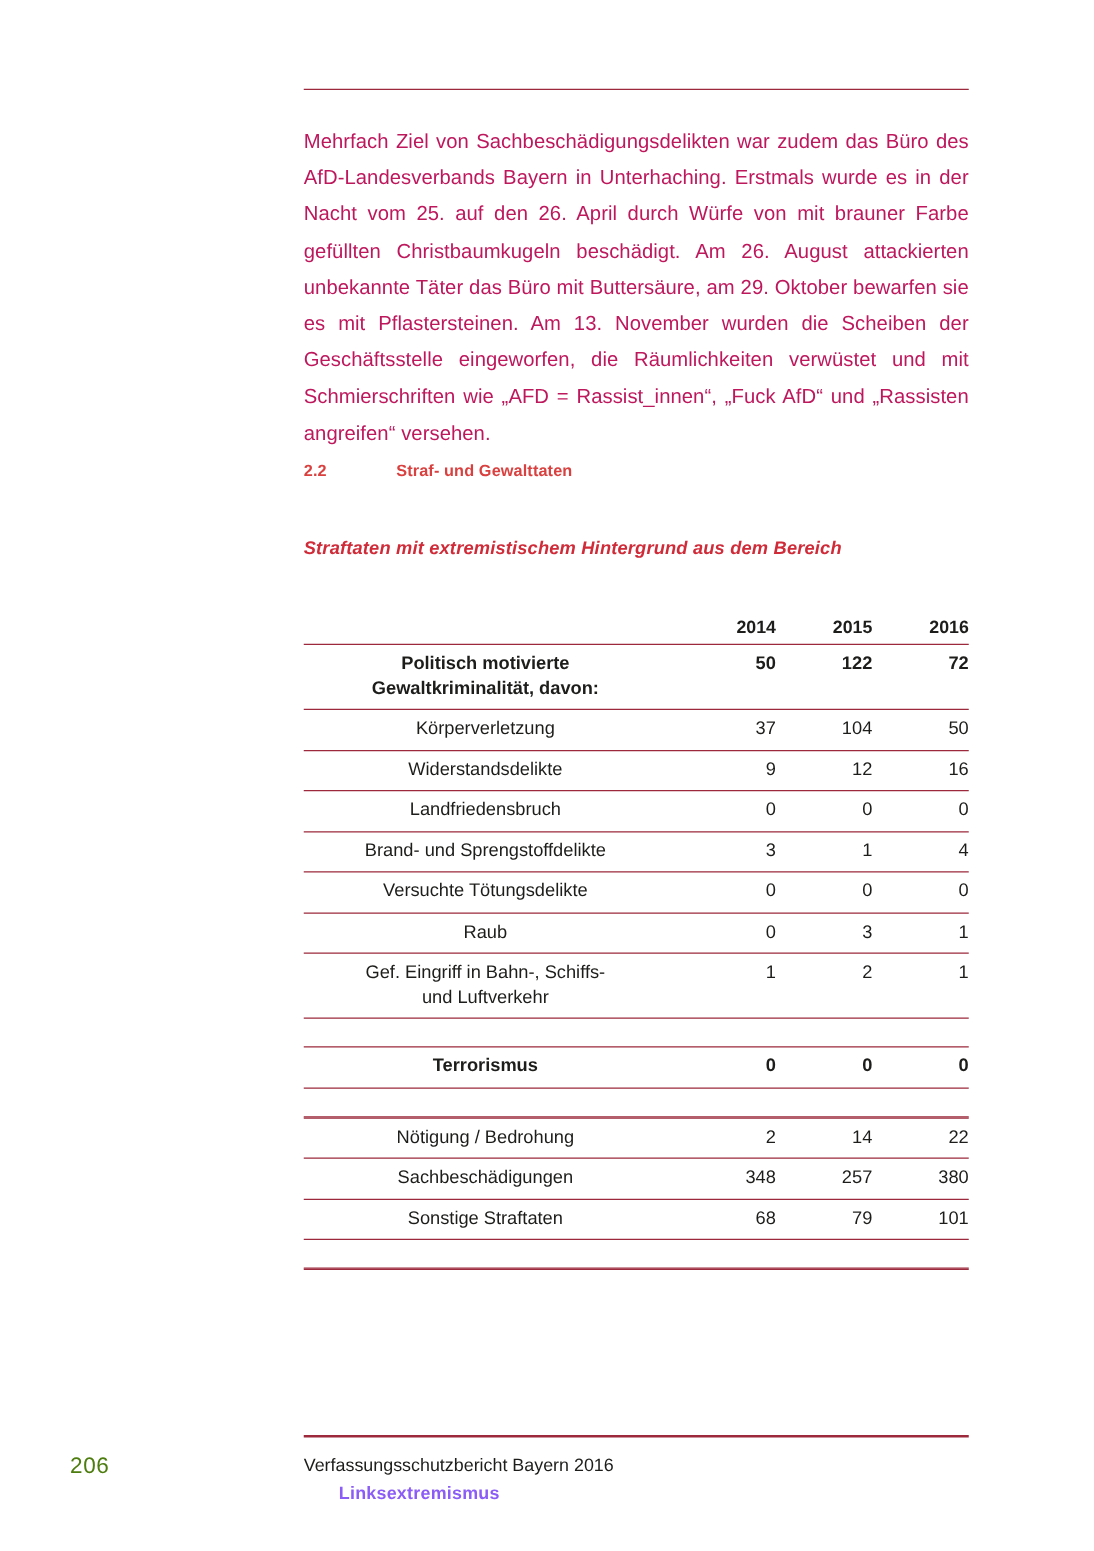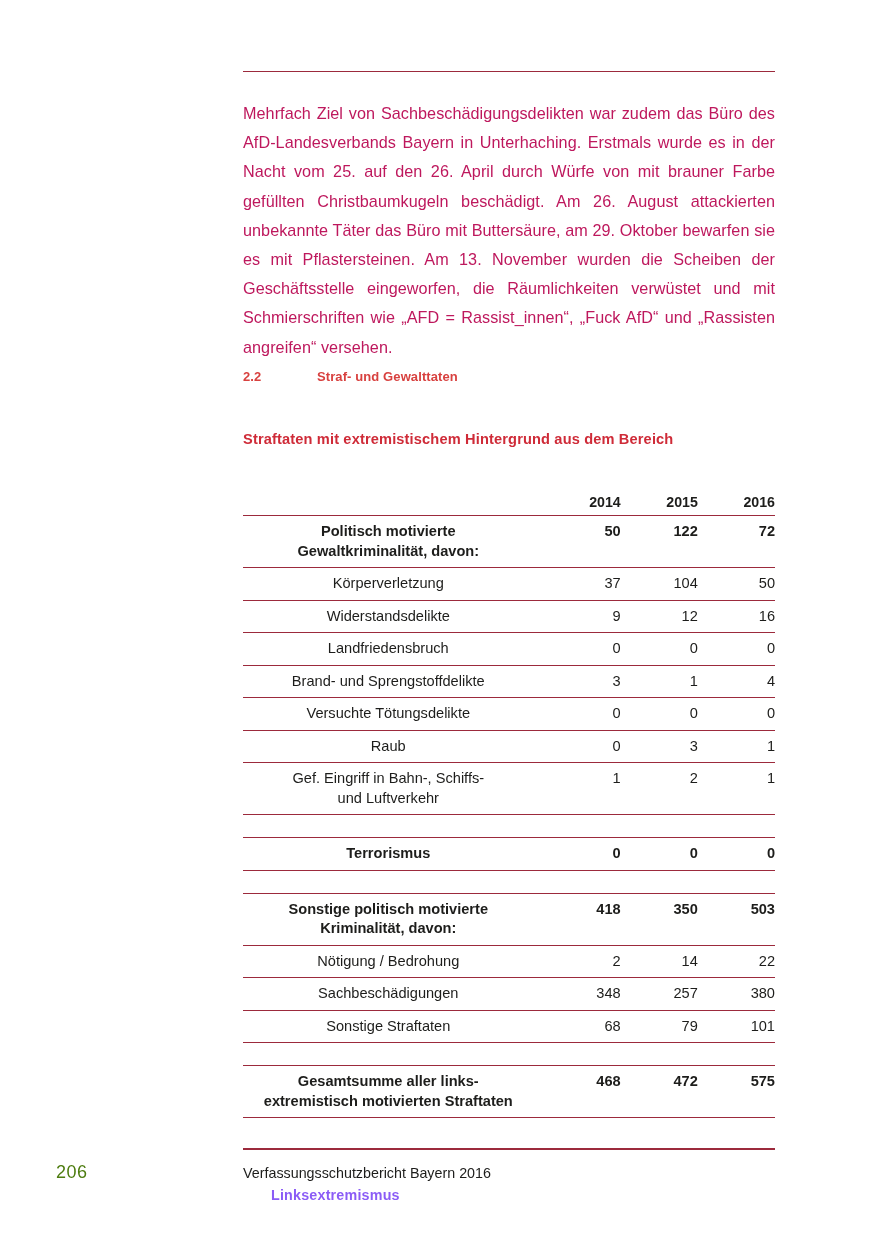--- a/index.html
+++ b/index.html
@@ -68,20 +68,21 @@
   .table-caption {
     position: absolute;
     left: 243px;
     top: 427px;
     width: 540px;
     color: #cf2b38;
     font-size: 14.6px;
     font-weight: bold;
     line-height: 24px;
     letter-spacing: 0.15px;
+    font-style: italic;
   }
 
   
   .stats-table {
     position: absolute;
     left: 243px;
     top: 494px;
     width: 532px;
     border-collapse: collapse;
     font-size: 14.6px;
@@ -334,29 +335,20 @@
           </td>
         </tr>
         <tr class="spacer-row">
           <td colspan="4"></td>
         </tr>
         <tr class="rule-row">
           <td colspan="4">
             <div class="rule"></div>
           </td>
         </tr>
-        <tr class="data-row bold">
-          <td class="label">
-            <div>Sonstige politisch motivierte</div>
-            <div>Kriminalität, davon:</div>
-          </td>
-          <td class="num">418</td>
-          <td class="num">350</td>
-          <td class="num">503</td>
-        </tr>
         <tr class="rule-row">
           <td colspan="4">
             <div class="rule"></div>
           </td>
         </tr>
         <tr class="data-row">
           <td class="label">
             <div>Nötigung / Bedrohung</div>
           </td>
           <td class="num">2</td>
@@ -394,29 +386,20 @@
             <div class="rule"></div>
           </td>
         </tr>
         <tr class="spacer-row">
           <td colspan="4"></td>
         </tr>
         <tr class="rule-row">
           <td colspan="4">
             <div class="rule"></div>
           </td>
-        </tr>
-        <tr class="data-row bold">
-          <td class="label">
-            <div>Gesamtsumme aller links-</div>
-            <div>extremistisch motivierten Straftaten</div>
-          </td>
-          <td class="num">468</td>
-          <td class="num">472</td>
-          <td class="num">575</td>
         </tr>
         <tr class="rule-row">
           <td colspan="4">
             <div class="rule"></div>
           </td>
         </tr>
       </tbody>
   </table>
 
   <div class="footer-rule"></div>

